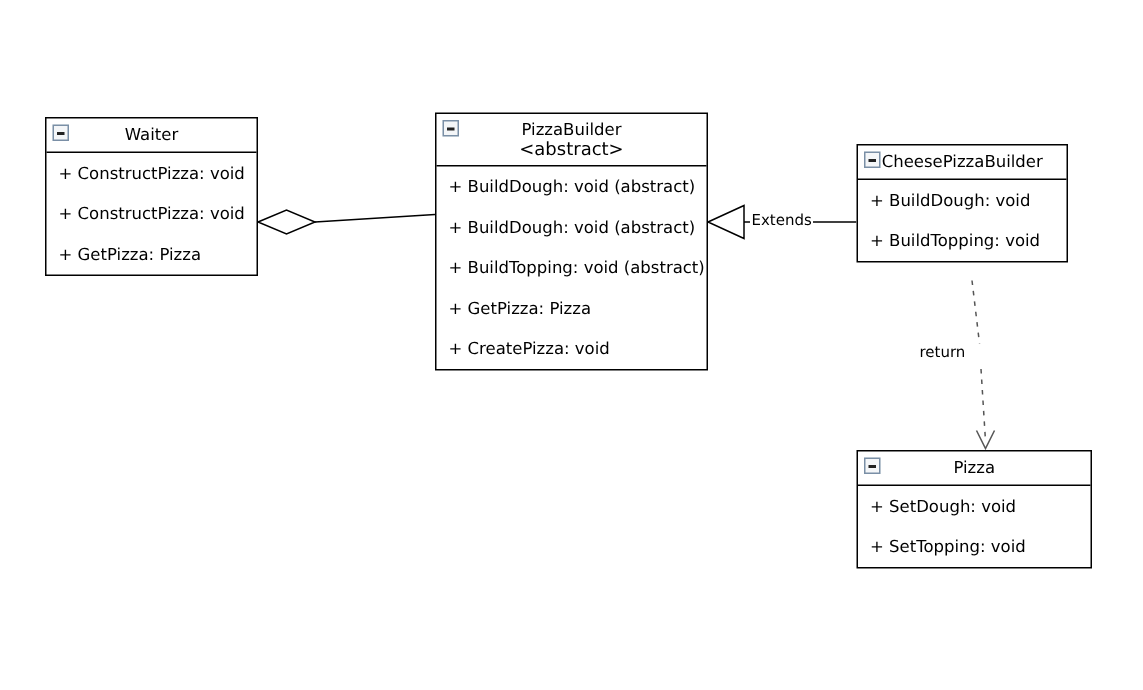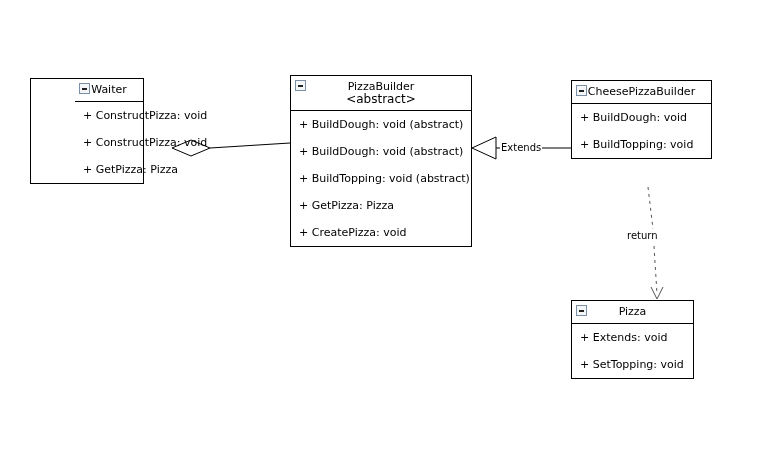--- a/index.html
+++ b/index.html
@@ -109,21 +109,21 @@
       <line x1="539" y1="148" x2="571" y2="148" stroke="#000000" stroke-width="1"></line>
     </g>
 
     <g>
       <line x1="648" y1="187" x2="653" y2="229" stroke="#555555" stroke-width="1" stroke-dasharray="3,4"></line>
       <line x1="654" y1="246" x2="657" y2="294" stroke="#555555" stroke-width="1" stroke-dasharray="3,4"></line>
       <polyline points="651,287 657,299 663,287" fill="none" stroke="#555555" stroke-width="1"></polyline>
     </g>
   </svg>
 
-  <div class="uml-class" id="cls-waiter" style="left:30px; top:78px; width:114px;padding-left:44px;">
+  <div class="uml-class" id="cls-waiter" style="left:30px; top:78px; width:142px;">
     <div class="uml-header">
       <span class="collapse-box"></span>
       <div class="uml-title">Waiter</div>
     </div>
     <div class="uml-members">
       <div class="uml-member">+ ConstructPizza: void</div>
       <div class="uml-member">+ ConstructPizza: void</div>
       <div class="uml-member">+ GetPizza: Pizza</div>
     </div>
   </div>
@@ -136,39 +136,39 @@
     </div>
     <div class="uml-members">
       <div class="uml-member">+ BuildDough: void (abstract)</div>
       <div class="uml-member">+ BuildDough: void (abstract)</div>
       <div class="uml-member">+ BuildTopping: void (abstract)</div>
       <div class="uml-member">+ GetPizza: Pizza</div>
       <div class="uml-member">+ CreatePizza: void</div>
     </div>
   </div>
 
-  <div class="uml-class" id="cls-cheesepizzabuilder" style="left:571px; top:80px; width:141px;">
+  <div class="uml-class" id="cls-cheesepizzabuilder" style="left:571px; top:96px; width:141px;">
     <div class="uml-header">
       <span class="collapse-box"></span>
       <div class="uml-title">CheesePizzaBuilder</div>
     </div>
     <div class="uml-members">
       <div class="uml-member">+ BuildDough: void</div>
       <div class="uml-member">+ BuildTopping: void</div>
     </div>
   </div>
 
-  <div class="uml-class" id="cls-pizza" style="left:571px; top:300px; width:123px;">
+  <div class="uml-class" id="cls-pizza" style="left:571px; top:300px; width:157px;">
     <div class="uml-header">
       <span class="collapse-box"></span>
       <div class="uml-title">Pizza</div>
     </div>
     <div class="uml-members">
-      <div class="uml-member">+ Extends: void</div>
+      <div class="uml-member">+ SetDough: void</div>
       <div class="uml-member">+ SetTopping: void</div>
     </div>
   </div>
 
   <div class="edge-label" style="left:500px; top:142px;">Extends</div>
 
-  <div class="edge-label" style="left:626px; top:230px;">return</div>
+  <div class="edge-label" style="left:612px; top:230px;">return</div>
 
 </div>
 
 </body></html>

